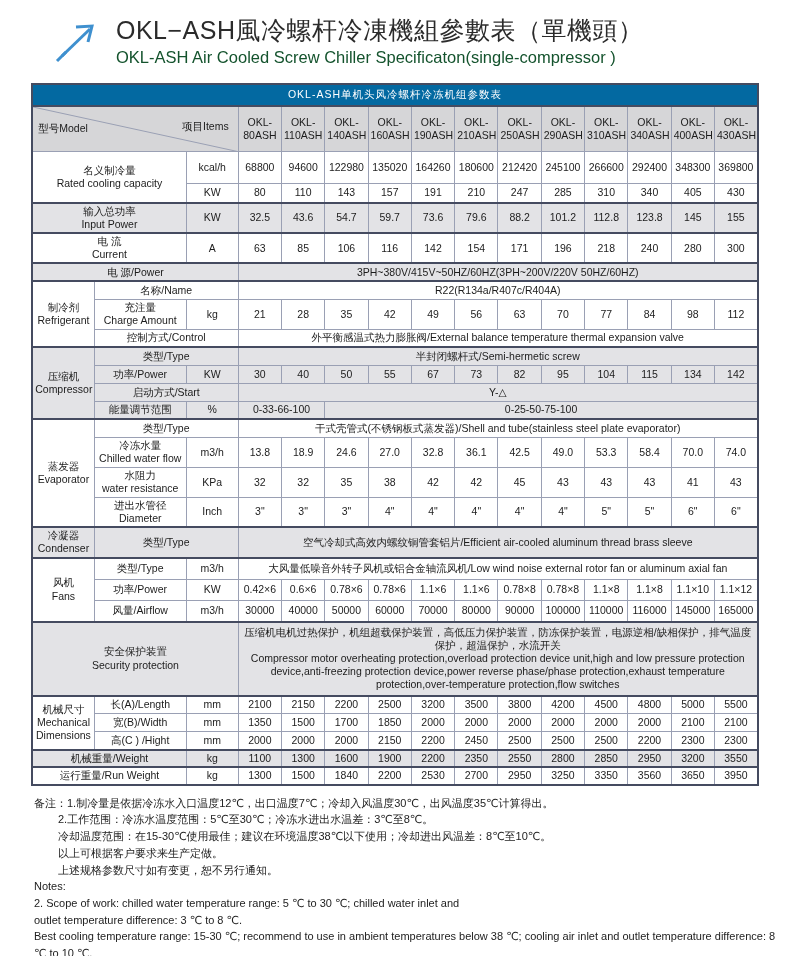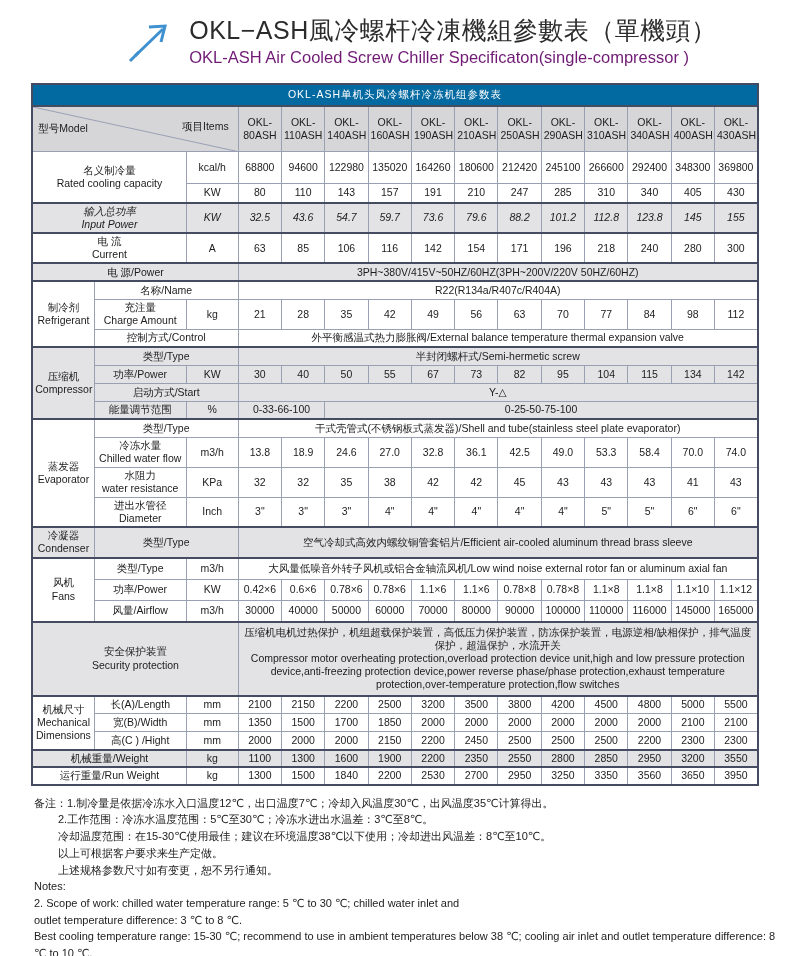--- a/index.html
+++ b/index.html
@@ -4,24 +4,24 @@
 <style>
   * { box-sizing: border-box; }
   html, body { margin: 0; padding: 0; }
   body {
     width: 790px; height: 956px; background: #ffffff; overflow: hidden;
     font-family: "Liberation Sans", "DejaVu Sans", sans-serif; color: #1c1c1c;
   }
   .page { padding: 10px 0 0 0; }
 
   
-  .doc-header { display: flex; align-items: flex-start; gap: 12px; margin: 6px 0 16px 54px; justify-content: center; }
+  .doc-header { display: flex; align-items: flex-start; gap: 12px; margin: 6px 0 16px 54px; }
   .brand-arrow { flex: 0 0 auto; margin-top: 3px; }
   .t-zh { font-size: 25px; color: #2b2b2b; letter-spacing: .5px; line-height: 1.15; }
-  .t-en { font-size: 16.5px; color: #701a75; margin-top: 3px; }
+  .t-en { font-size: 16.5px; color: #14532d; margin-top: 3px; }
 
   
   table.spec {
     border-collapse: collapse; table-layout: fixed; width: 726px;
     margin: 0 auto; border: 2px solid #454b60;
   }
   table.spec td {
     border: 1px solid #9aa0b4; text-align: center; vertical-align: middle;
     font-size: 10.5px; line-height: 1.25; padding: 1px 2px;
     white-space: pre-line; overflow: hidden;
@@ -141,21 +141,21 @@
           <td class="val bg-w">157</td>
           <td class="val bg-w">191</td>
           <td class="val bg-w">210</td>
           <td class="val bg-w">247</td>
           <td class="val bg-w">285</td>
           <td class="val bg-w">310</td>
           <td class="val bg-w">340</td>
           <td class="val bg-w">405</td>
           <td class="val bg-w">430</td>
         </tr>
-        <tr class="sep" style="height: 30px; font-style: italic;">
+        <tr class="sep" style="height: 30px;">
           <td colspan="2" class="lab bg-g">输入总功率
 Input Power</td>
           <td class="unit bg-g">KW</td>
           <td class="val bg-g vs">32.5</td>
           <td class="val bg-g">43.6</td>
           <td class="val bg-g">54.7</td>
           <td class="val bg-g">59.7</td>
           <td class="val bg-g">73.6</td>
           <td class="val bg-g">79.6</td>
           <td class="val bg-g">88.2</td>

